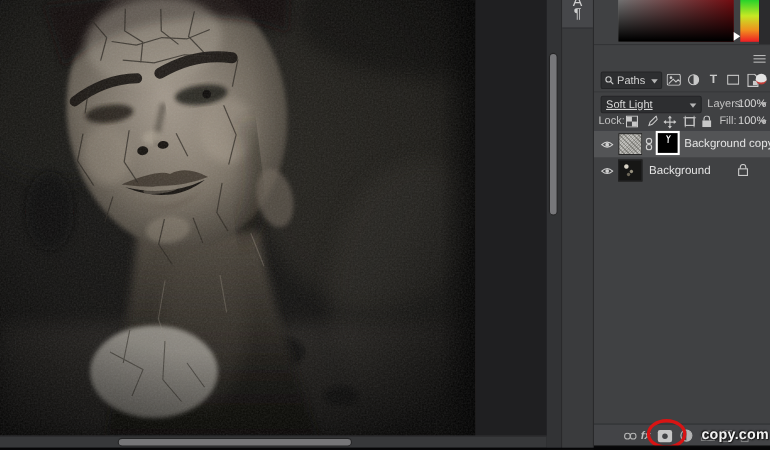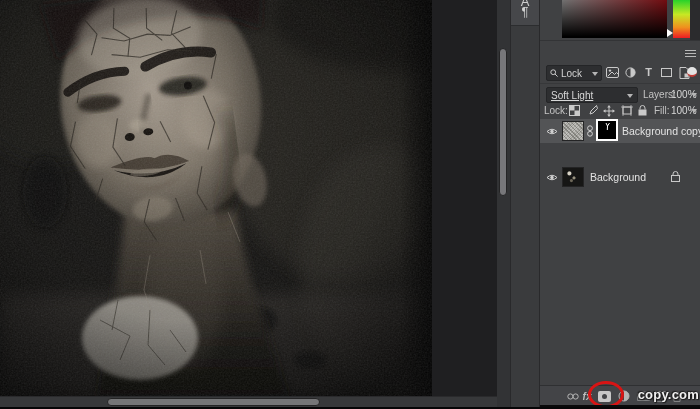--- a/index.html
+++ b/index.html
@@ -258,21 +258,21 @@
         <i></i>
         <i></i>
       </div>
 
     <div class="abs filter-row">
       <div class="field kind-field">
         <svg width="8" height="8" viewBox="0 0 8 8">
           <circle cx="3.2" cy="3.2" r="2.4" fill="none" stroke="#c9c9c9"></circle>
             <path d="M5 5 L7.6 7.6" stroke="#c9c9c9"></path>
         </svg>
-        <span class="lbl">Lock</span>
+        <span class="lbl">Paths</span>
         <span class="caret"></span>
       </div>
       <div class="f-icons">
         <span class="ic">
           <svg width="13" height="11" viewBox="0 0 13 11">
               <rect x=".5" y=".5" width="12" height="10" rx="1.5" fill="none" stroke="#c9c9c9"></rect>
               <circle cx="4" cy="3.6" r="1.2" fill="#c9c9c9"></circle>
               <path d="M2 9 L6 5 L8.5 7.5 L10.5 5.5 L12 7" fill="none" stroke="#c9c9c9"></path>
             </svg>
         </span>
@@ -360,21 +360,21 @@
               <circle cx="4" cy="8.8" r="2.4" fill="none" stroke="#cfcfcf"></circle>
             </svg>
         </span>
         <span class="mask-thumb">
           <svg width="18" height="10" viewBox="0 0 18 10" style="margin:1px auto 0;">
               <path d="M8 1 L9.5 4 L11.5 1 M9.5 4 L9.3 8" stroke="#fff" fill="none"></path>
             </svg>
         </span>
         <span class="layer-name" style="left:82px;">Background copy</span>
       </div>
-      <div class="layer-row" style="top:24px;margin-top:22px;">
+      <div class="layer-row" style="top:24px;">
         <span class="eye">
           <svg width="12" height="9" viewBox="0 0 12 9">
               <path d="M1 4.5 Q6 0 11 4.5 Q6 9 1 4.5 Z" fill="none" stroke="#d0d0d0"></path>
               <circle cx="6" cy="4.5" r="1.7" fill="#d0d0d0"></circle>
             </svg>
         </span>
         <span class="thumb dark"></span>
         <span class="layer-name" style="left:50px;">Background</span>
         <span class="lockicon">
           <svg width="9" height="11" viewBox="0 0 9 11">

